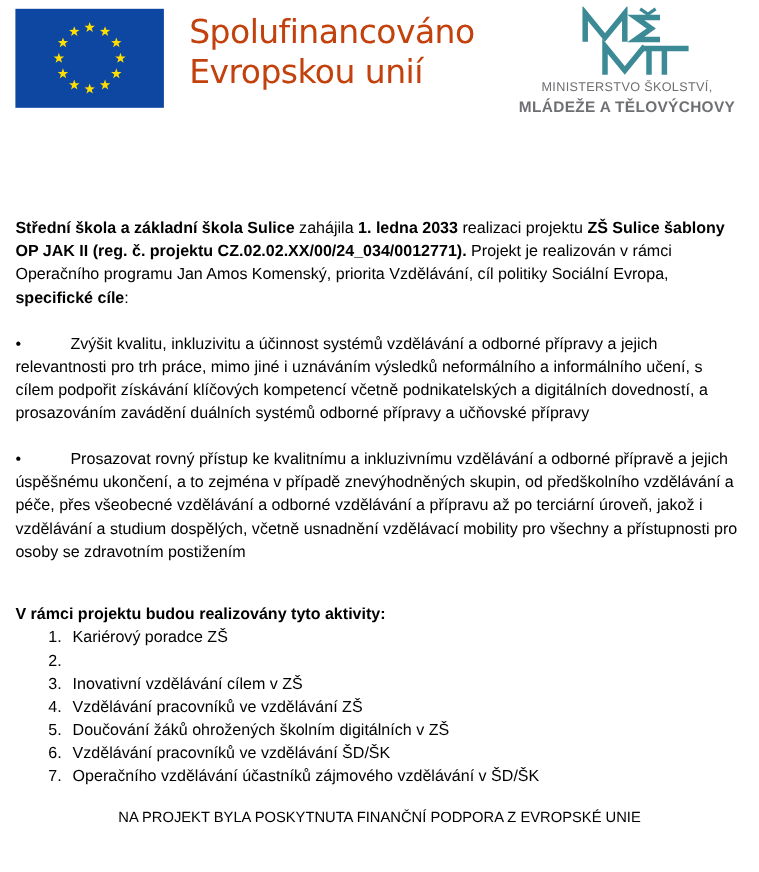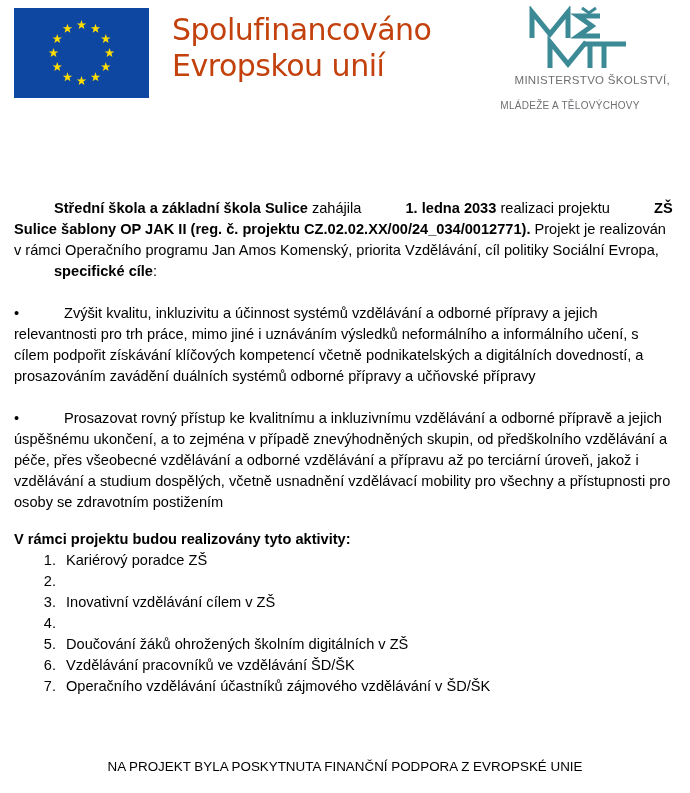--- a/index.html
+++ b/index.html
@@ -7,33 +7,33 @@
          font-family: "Liberation Sans", sans-serif; color: #000; }
   .header { position: absolute; left: 0; top: 0; width: 690px; height: 120px; }
   .eu-flag { position: absolute; left: 14px; top: 8px; width: 135px; height: 90px; background: #0e47a1; }
   .eu-flag svg { width: 100%; height: 100%; display: block; }
   .eu-text { position: absolute; left: 172px; top: 12px; color: #c2410c;
              font-family: "DejaVu Sans", sans-serif; font-size: 30px; line-height: 36px; letter-spacing: -0.5px; }
   .msmt { position: absolute; left: 470px; top: 2px; width: 200px; height: 105px; }
   .msmt-mark { position: absolute; left: 58px; top: 4px; width: 100px; height: 64px; }
   .msmt-line1, .msmt-line2 { position: absolute; left: 0; width: 200px; text-align: center; color: #6d6f72;
       font-family: "Liberation Sans", sans-serif; letter-spacing: 0.3px; }
-  .msmt-line1 { top: 72px; font-size: 11.5px; text-align: right; }
-  .msmt-line2 { top: 98px; font-size: 10px; }
+  .msmt-line1 { top: 72px; font-size: 11.5px; }
+  .msmt-line2 { top: 87px; font-size: 14px; font-weight: bold; }
 
   .body { position: absolute; left: 14px; top: 198px; width: 662px; font-size: 14.6px; line-height: 21px; }
-  .intro b { font-weight: bold; margin-left: 40px; }
+  .intro b { font-weight: bold; }
   .bullet { margin-top: 21px; position: relative; }
   .bullet .dot { position: absolute; left: 0; top: 0; }
   .bullet .first-indent { display: inline-block; width: 50px; }
-  .activities-title { margin-top: 16px; font-weight: bold; }
+  .activities-title { margin-top: 36px; font-weight: bold; }
   ol.activities { margin: 0; padding: 0; list-style: none; }
   ol.activities li { display: flex; }
   ol.activities .num { width: 50px; text-align: right; padding-right: 10px; box-sizing: border-box; flex: 0 0 52px; }
-  .footer { position: absolute; left: 0; top: 759px; width: 690px; text-align: center; font-size: 13.4px; }
+  .footer { position: absolute; left: 0; top: 735px; width: 690px; text-align: center; font-size: 13.4px; }
 </style>
 </head>
 <body>
 
 <div class="header">
   <div class="eu-flag">
     <svg id="eu-stars" viewBox="0 0 135 90" xmlns="http://www.w3.org/2000/svg">
         <polygon points="67.50,12.00 68.68,15.38 72.26,15.45 69.40,17.62 70.44,21.05 67.50,19.00 64.56,21.05 65.60,17.62 62.74,15.45 66.32,15.38" fill="#ffde00"></polygon>
         <polygon points="81.50,15.75 82.68,19.13 86.26,19.21 83.40,21.37 84.44,24.80 81.50,22.75 78.56,24.80 79.60,21.37 76.74,19.21 80.32,19.13" fill="#ffde00"></polygon>
         <polygon points="91.75,26.00 92.92,29.38 96.50,29.45 93.65,31.62 94.69,35.05 91.75,33.00 88.81,35.05 89.85,31.62 86.99,29.45 90.57,29.38" fill="#ffde00"></polygon>
@@ -95,20 +95,21 @@
       </li>
     <li>
         <span class="num">2.</span>
       </li>
     <li>
         <span class="num">3.</span>
         <span>Inovativní vzdělávání cílem v ZŠ</span>
       </li>
     <li>
         <span class="num">4.</span>
+        <span>Vzdělávání pracovníků ve vzdělávání ZŠ</span>
       </li>
     <li>
         <span class="num">5.</span>
         <span>Doučování žáků ohrožených školním digitálních v ZŠ</span>
       </li>
     <li>
         <span class="num">6.</span>
         <span>Vzdělávání pracovníků ve vzdělávání ŠD/ŠK</span>
       </li>
     <li>

